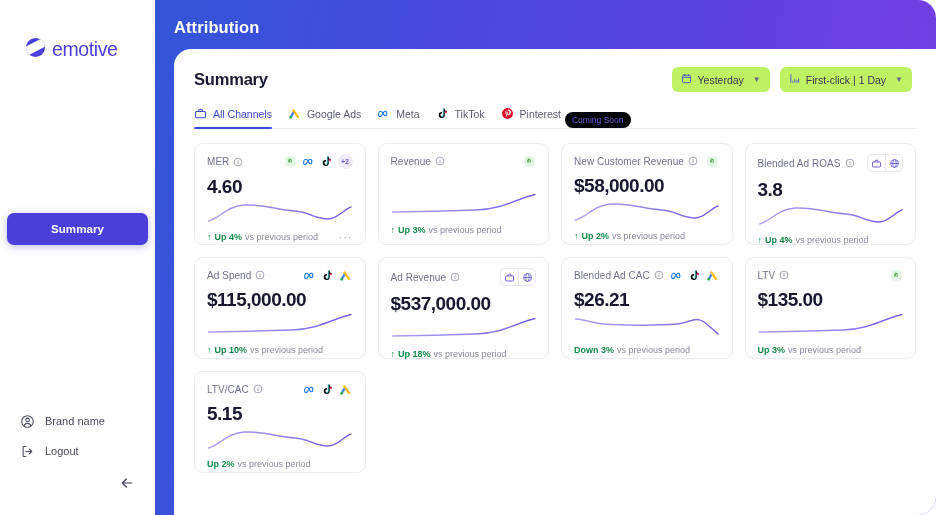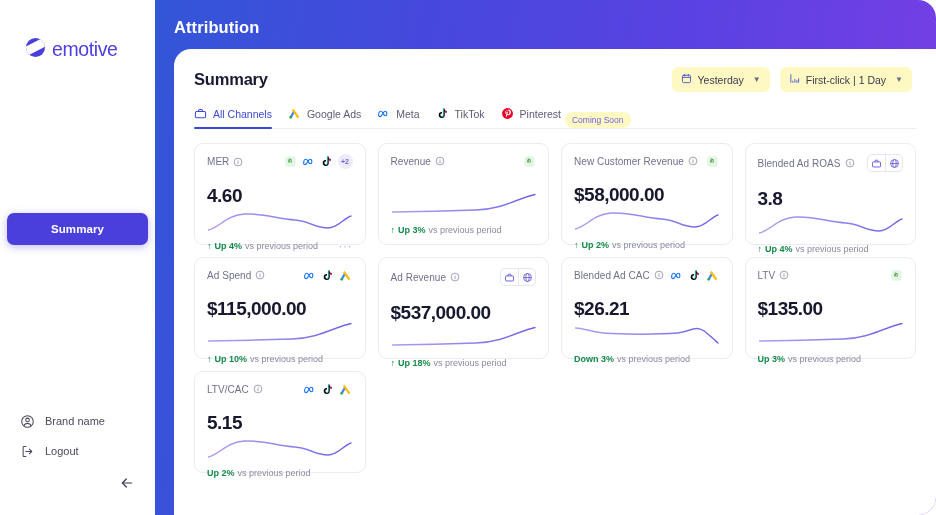--- a/index.html
+++ b/index.html
@@ -95,21 +95,21 @@
     padding: 18px 20px 0 20px;
     overflow: hidden;
   }
   .panel-head {
     display: flex; align-items: center; justify-content: space-between;
     padding-right: 4px;
   }
   .summary-title { font-size: 16.5px; font-weight: 700; color: #191933; letter-spacing: -0.2px; }
   .head-controls { display: flex; gap: 10px; align-items: center; }
   .pill {
-    height: 25px; border-radius: 6px; background: #fef9c3;
+    height: 25px; border-radius: 6px; background: #bef264;
     display: flex; align-items: center; gap: 6px;
     padding: 0 9px; font-size: 10.5px; color: #3a3a52;
     cursor: pointer; white-space: nowrap;
   }
   .pill .caret { margin-left: 3px; color: #6b6b85; font-size: 8px; }
 
   
   .tabs {
     display: flex; align-items: flex-end; gap: 16px;
     margin-top: 15px;
@@ -121,21 +121,21 @@
     font-size: 10.5px; color: #5c5c74; padding-bottom: 8px;
     cursor: pointer; position: relative; white-space: nowrap;
   }
   .tab.active { color: #3b49d8; font-weight: 500; }
   .tab.active::after {
     content: ""; position: absolute; left: 0; right: 0; bottom: -1px;
     height: 2px; background: #3b49d8; border-radius: 2px;
   }
   .tab svg, .tab .tabico { display: block; }
   .badge-soon {
-    background: #fef9c3; color: #6f5fe0; font-size: 8.5px;
+    background: #000000; color: #6f5fe0; font-size: 8.5px;
     border-radius: 9px; padding: 3px 7px; margin-left: -12px;
     font-weight: 500; white-space: nowrap;
   }
 
   
   .grid {
     display: grid;
     grid-template-columns: repeat(4, 1fr);
     gap: 12px;
     margin-top: 14px;
@@ -150,21 +150,21 @@
     display: flex; flex-direction: column;
   }
   .card-top { display: flex; align-items: center; justify-content: space-between; }
   .card-label {
     font-size: 10px; color: #70708c; display: flex; align-items: center; gap: 4px;
     letter-spacing: 0.05px;
   }
   .info-i { width: 10px; height: 10px; display: block; }
   .card-value {
     font-size: 19px; font-weight: 700; color: #17172e;
-    letter-spacing: -0.5px; margin-top: 17px; line-height: 1.05;
+    letter-spacing: -0.5px; margin-top: 8px; line-height: 1.05;
   }
   .spark { margin-top: auto; height: 30px; width: 100%; }
   .spark svg { display: block; width: 100%; height: 30px; }
   .card-foot {
     display: flex; align-items: center; justify-content: space-between;
     padding: 5px 0 9px 0;
   }
   .delta { font-size: 9px; color: #8a8aa2; display:flex; align-items:center; gap:3px; }
   .delta b { color: #138a4a; font-weight: 700; }
   .delta .arr { color: #138a4a; font-size: 9px; }

